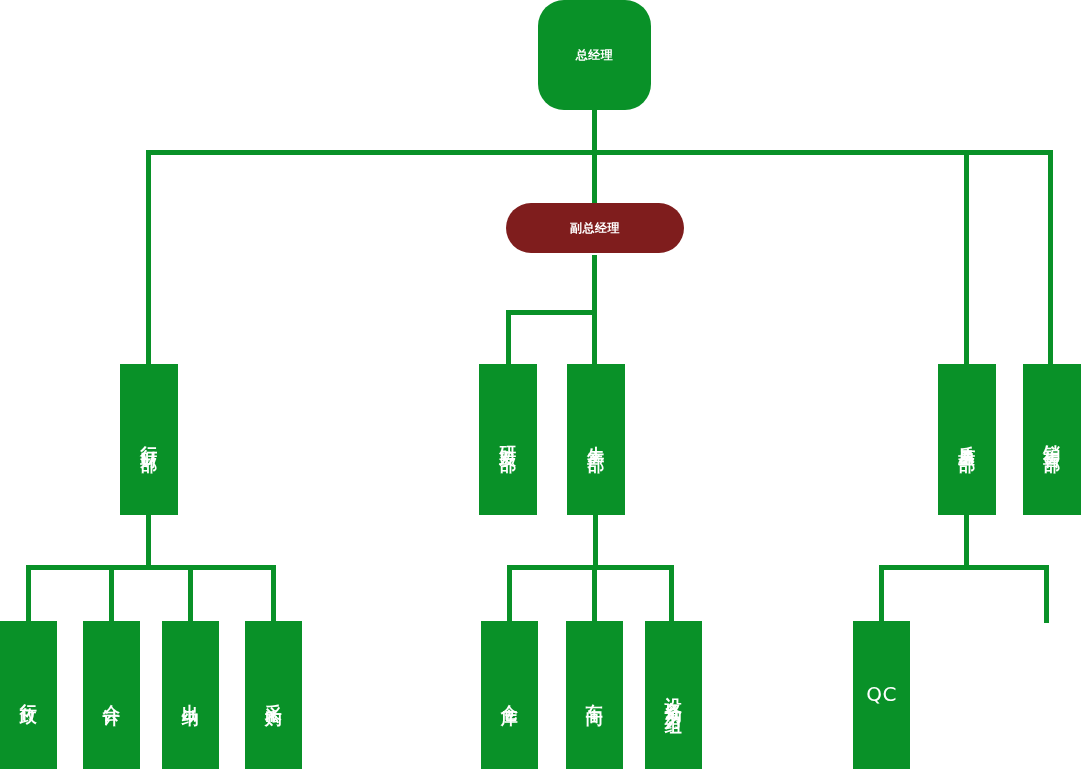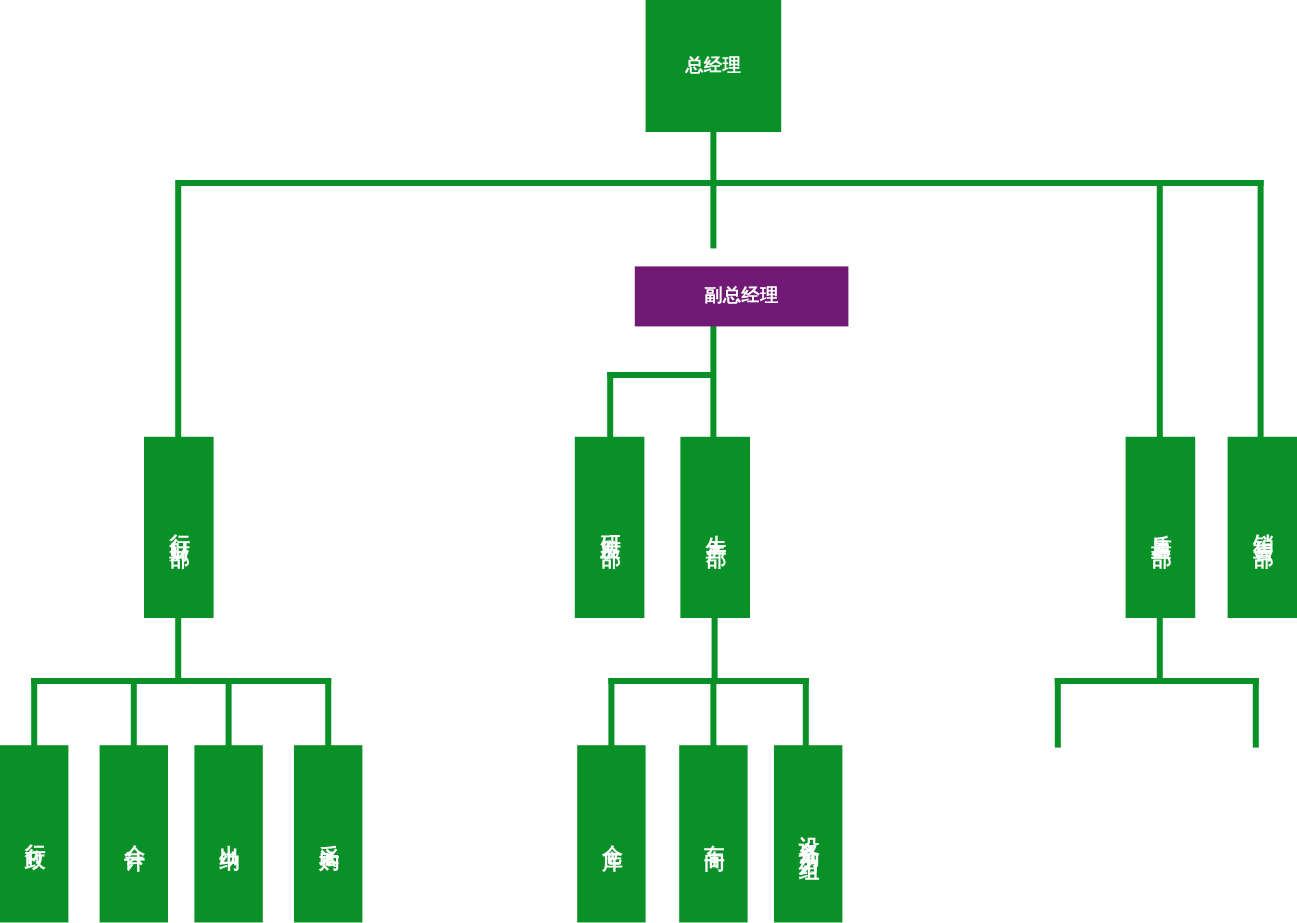--- a/index.html
+++ b/index.html
@@ -25,22 +25,23 @@
     display: flex;
     align-items: center;
     justify-content: center;
     box-sizing: border-box;
     line-height: 1.18;
     text-align: center;
     font-weight: 700;
     letter-spacing: 0.5px;
   }
   .node.horiz {
-    font-size: 15px;
+    font-size: 12px;
     writing-mode: horizontal-tb;
+    border-radius: 26px;
   }
   .node.vert {
     font-size: 17px;
     writing-mode: vertical-rl;
     text-orientation: upright;
     letter-spacing: 5px;
     line-height: 1.1;
   }
   .node.latin {
     font-size: 20px;
@@ -74,26 +75,27 @@
     <div class="conn" style="left: 593px; top: 515px; width: 5px; height: 52px; background: rgb(9, 145, 40);"></div>
     <div class="conn" style="left: 507px; top: 565px; width: 167px; height: 5px; background: rgb(9, 145, 40);"></div>
     <div class="conn" style="left: 507px; top: 565px; width: 5px; height: 58px; background: rgb(9, 145, 40);"></div>
     <div class="conn" style="left: 592px; top: 565px; width: 5px; height: 58px; background: rgb(9, 145, 40);"></div>
     <div class="conn" style="left: 669px; top: 565px; width: 5px; height: 58px; background: rgb(9, 145, 40);"></div>
     <div class="conn" style="left: 964px; top: 515px; width: 5px; height: 52px; background: rgb(9, 145, 40);"></div>
     <div class="conn" style="left: 879px; top: 565px; width: 170px; height: 5px; background: rgb(9, 145, 40);"></div>
     <div class="conn" style="left: 879px; top: 565px; width: 5px; height: 58px; background: rgb(9, 145, 40);"></div>
     <div class="conn" style="left: 1044px; top: 565px; width: 5px; height: 58px; background: rgb(9, 145, 40);"></div>
     <div class="node horiz" style="left: 538px; top: 0px; width: 113px; height: 110px; background: rgb(9, 145, 40); color: rgb(255, 255, 255);">总经理</div>
-    <div class="node horiz" style="left: 506px; top: 222px; width: 178px; height: 50px; background: #701a75; color: rgb(255, 255, 255); margin-left: 23px;">副总经理</div>
+    <div class="node horiz" style="left: 506px; top: 203px; width: 178px; height: 50px; background: #7f1d1d; color: rgb(255, 255, 255);">副总经理</div>
     <div class="node vert" style="left: 120px; top: 364px; width: 58px; height: 151px; background: rgb(9, 145, 40); color: rgb(255, 255, 255);">行财部</div>
     <div class="node vert" style="left: 479px; top: 364px; width: 58px; height: 151px; background: rgb(9, 145, 40); color: rgb(255, 255, 255);">研发部</div>
     <div class="node vert" style="left: 567px; top: 364px; width: 58px; height: 151px; background: rgb(9, 145, 40); color: rgb(255, 255, 255);">生产部</div>
     <div class="node vert" style="left: 938px; top: 364px; width: 58px; height: 151px; background: rgb(9, 145, 40); color: rgb(255, 255, 255);">质量部</div>
     <div class="node vert" style="left: 1023px; top: 364px; width: 58px; height: 151px; background: rgb(9, 145, 40); color: rgb(255, 255, 255);">销售部</div>
     <div class="node vert" style="left: 0px; top: 621px; width: 57px; height: 148px; background: rgb(9, 145, 40); color: rgb(255, 255, 255);">行政</div>
     <div class="node vert" style="left: 83px; top: 621px; width: 57px; height: 148px; background: rgb(9, 145, 40); color: rgb(255, 255, 255);">会计</div>
     <div class="node vert" style="left: 162px; top: 621px; width: 57px; height: 148px; background: rgb(9, 145, 40); color: rgb(255, 255, 255);">出纳</div>
     <div class="node vert" style="left: 245px; top: 621px; width: 57px; height: 148px; background: rgb(9, 145, 40); color: rgb(255, 255, 255);">采购</div>
     <div class="node vert" style="left: 481px; top: 621px; width: 57px; height: 148px; background: rgb(9, 145, 40); color: rgb(255, 255, 255);">仓库</div>
     <div class="node vert" style="left: 566px; top: 621px; width: 57px; height: 148px; background: rgb(9, 145, 40); color: rgb(255, 255, 255);">车间</div>
     <div class="node vert" style="left: 645px; top: 621px; width: 57px; height: 148px; background: rgb(9, 145, 40); color: rgb(255, 255, 255);">设备动力组</div>
+    <div class="node latin" style="left: 853px; top: 621px; width: 57px; height: 148px; background: rgb(9, 145, 40); color: rgb(255, 255, 255);">QC</div>
   </div>
 
 </body></html>

